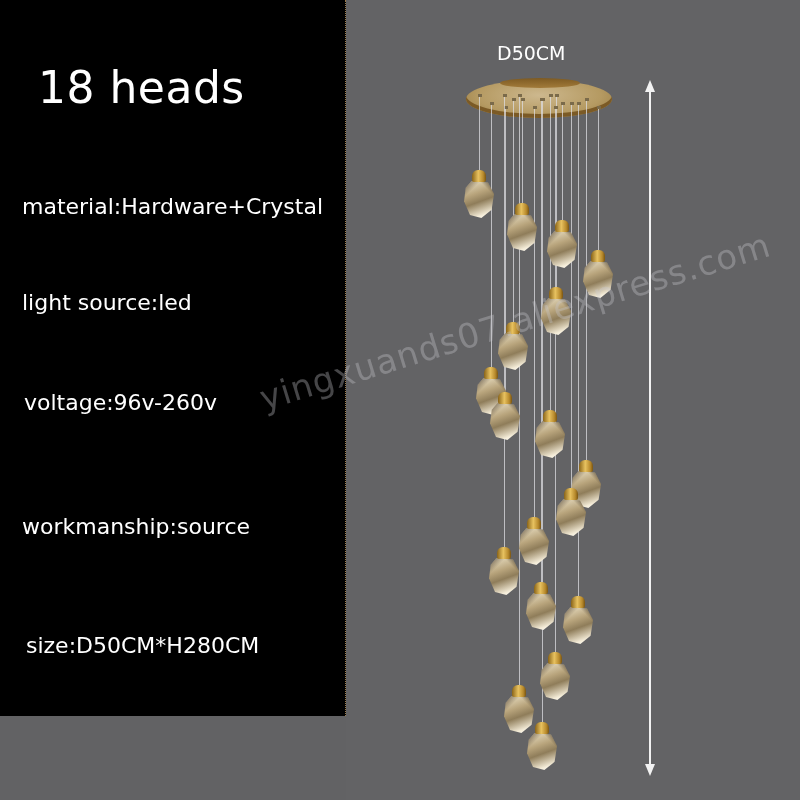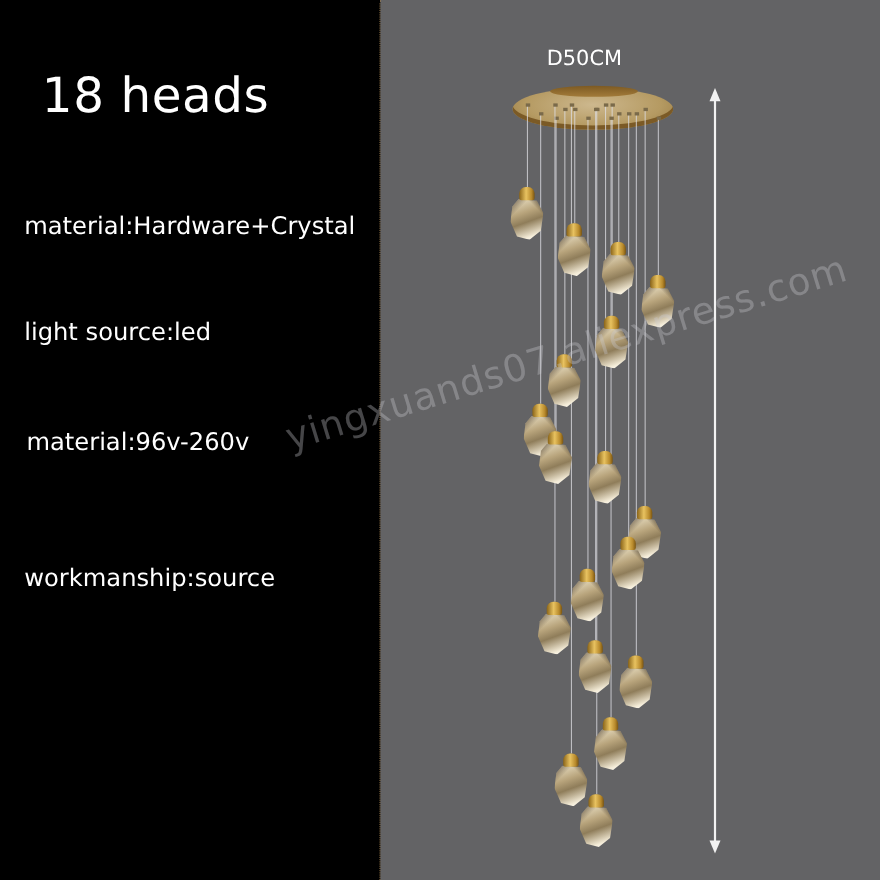--- a/index.html
+++ b/index.html
@@ -2,21 +2,21 @@
 <html><head>
   <meta charset="utf-8">
   <style>
     html, body { margin: 0; padding: 0; }
     body {
       width: 800px; height: 800px; position: relative; overflow: hidden;
       background: #626264;
       font-family: "DejaVu Sans", sans-serif;
     }
     .left-panel {
-      position: absolute; left: 0; top: 0; width: 345px; height: 800px;
+      position: absolute; left: 0; top: 0; width: 345px; height: 716px;
       background: #000;
       border-right: 1px dotted #9a7a4a;
     }
     .title {
       position: absolute; left: 38px; top: 62px;
       color: #fff; font-size: 44px; font-weight: normal; letter-spacing: 0.5px;
     }
     .spec {
       position: absolute; color: #fff; font-size: 22px; white-space: nowrap;
     }
@@ -84,22 +84,23 @@
       letter-spacing: 1px;
     }
   </style>
 </head>
 <body>
 
 <div class="left-panel">
   <div class="title">18 heads</div>
   <div class="spec" style="left:22px; top:290px;">light source:led</div>
   <div class="spec" style="left:22px; top:194px;">material:Hardware+Crystal</div>
-  <div class="spec" style="left:24px; top:390px;">material:96v-260v</div>
+  <div class="spec" style="left:24px; top:390px;">voltage:96v-260v</div>
   <div class="spec" style="left:22px; top:514px;">workmanship:source</div>
+  <div class="spec" style="left:26px; top:633px;">size:D50CM*H280CM</div>
 </div>
 
 <div class="right-panel"></div>
 
 <div class="dim-top">D50CM</div>
 
 <div class="arrow-line"></div>
 <div class="arrow-head-up"></div>
 <div class="arrow-head-down"></div>
 

